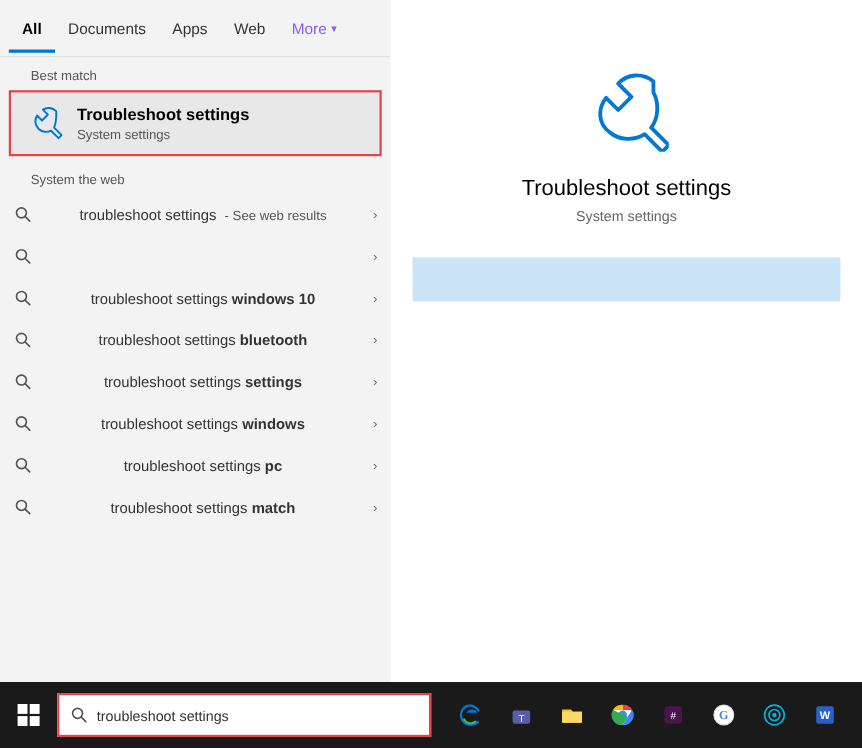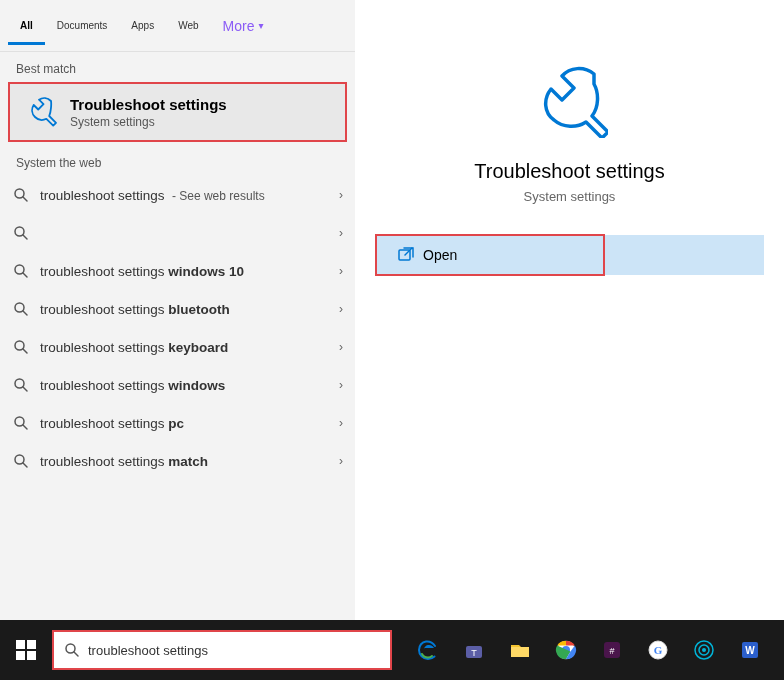--- a/index.html
+++ b/index.html
@@ -37,21 +37,21 @@
     .tabs {
       display: flex;
       align-items: center;
       height: 52px;
       background: #f3f3f3;
       border-bottom: 1px solid #e0e0e0;
       padding: 0 8px;
     }
     .tab {
       padding: 14px 12px;
-      font-size: 10px;
+      font-size: 14px;
       color: #333;
       cursor: pointer;
       position: relative;
     }
     .tab.active {
       color: #000;
       font-weight: 600;
     }
     .tab.active::after {
       content: '';
@@ -74,20 +74,21 @@
     .tab-more-chevron {
       font-size: 10px;
     }
 
     
     .section-label {
       font-size: 12px;
       color: #555;
       padding: 10px 16px 6px 16px;
       font-weight: 400;
+      margin-left: 12px;
     }
 
     
     .best-match-item {
       display: flex;
       align-items: center;
       padding: 10px 12px;
       margin: 0 8px 4px 8px;
       background: #e8e8e8;
       border: 2px solid #e0454a;
@@ -118,20 +119,21 @@
       flex: 1;
       overflow-y: auto;
     }
     .search-result-item {
       display: flex;
       align-items: center;
       padding: 10px 12px;
       cursor: pointer;
       gap: 10px;
       position: relative;
+      text-align: center;
     }
     .search-icon {
       width: 18px;
       height: 18px;
       flex-shrink: 0;
       display: flex;
       align-items: center;
       justify-content: center;
     }
     .search-result-text {
@@ -402,21 +404,21 @@
       </div>
 
       <div class="search-result-item">
         <div class="search-icon">
           <svg width="16" height="16" viewBox="0 0 16 16" fill="none">
             <circle cx="6.5" cy="6.5" r="4.5" stroke="#555" stroke-width="1.5"></circle>
             <line x1="10" y1="10" x2="14" y2="14" stroke="#555" stroke-width="1.5" stroke-linecap="round"></line>
           </svg>
         </div>
         <div class="search-result-text">
-          troubleshoot settings <span class="bold">keyboard</span>
+          troubleshoot settings <span class="bold">settings</span>
         </div>
         <span class="chevron-right">›</span>
       </div>
 
       <div class="search-result-item">
         <div class="search-icon">
           <svg width="16" height="16" viewBox="0 0 16 16" fill="none">
             <circle cx="6.5" cy="6.5" r="4.5" stroke="#555" stroke-width="1.5"></circle>
             <line x1="10" y1="10" x2="14" y2="14" stroke="#555" stroke-width="1.5" stroke-linecap="round"></line>
           </svg>
@@ -460,28 +462,20 @@
     <div class="app-icon-large">
       <svg width="76" height="76" viewBox="0 0 76 76" fill="none">
 
         <path d="M62 12C52 4 38 5 30 14L42 26l-12 12-11-11C11 37 12 51 22 58c9 8 23 8 32 2l16 16 6-6-16-16c7-9 7-23 2-32z" stroke="#0078d4" stroke-width="3.5" fill="none" stroke-linecap="round" stroke-linejoin="round"></path>
       </svg>
     </div>
     <div class="app-title">Troubleshoot settings</div>
     <div class="app-subtitle">System settings</div>
 
     <div class="open-button-row">
-      <div class="open-button">
-        <svg width="18" height="18" viewBox="0 0 18 18" fill="none">
-          <rect x="2" y="4" width="11" height="10" rx="1" stroke="#0078d4" stroke-width="1.5" fill="none"></rect>
-          <path d="M7 2h9v9" stroke="#0078d4" stroke-width="1.5" fill="none" stroke-linecap="round"></path>
-          <path d="M8 9l7-7" stroke="#0078d4" stroke-width="1.5" stroke-linecap="round"></path>
-        </svg>
-        <span>Open</span>
-      </div>
       <div class="open-button-ext"></div>
     </div>
   </div>
 
 </div>
 
 <div class="taskbar">
 
   <div class="taskbar-icon" style="margin-right:2px;">
     <svg width="22" height="22" viewBox="0 0 22 22" fill="none">

